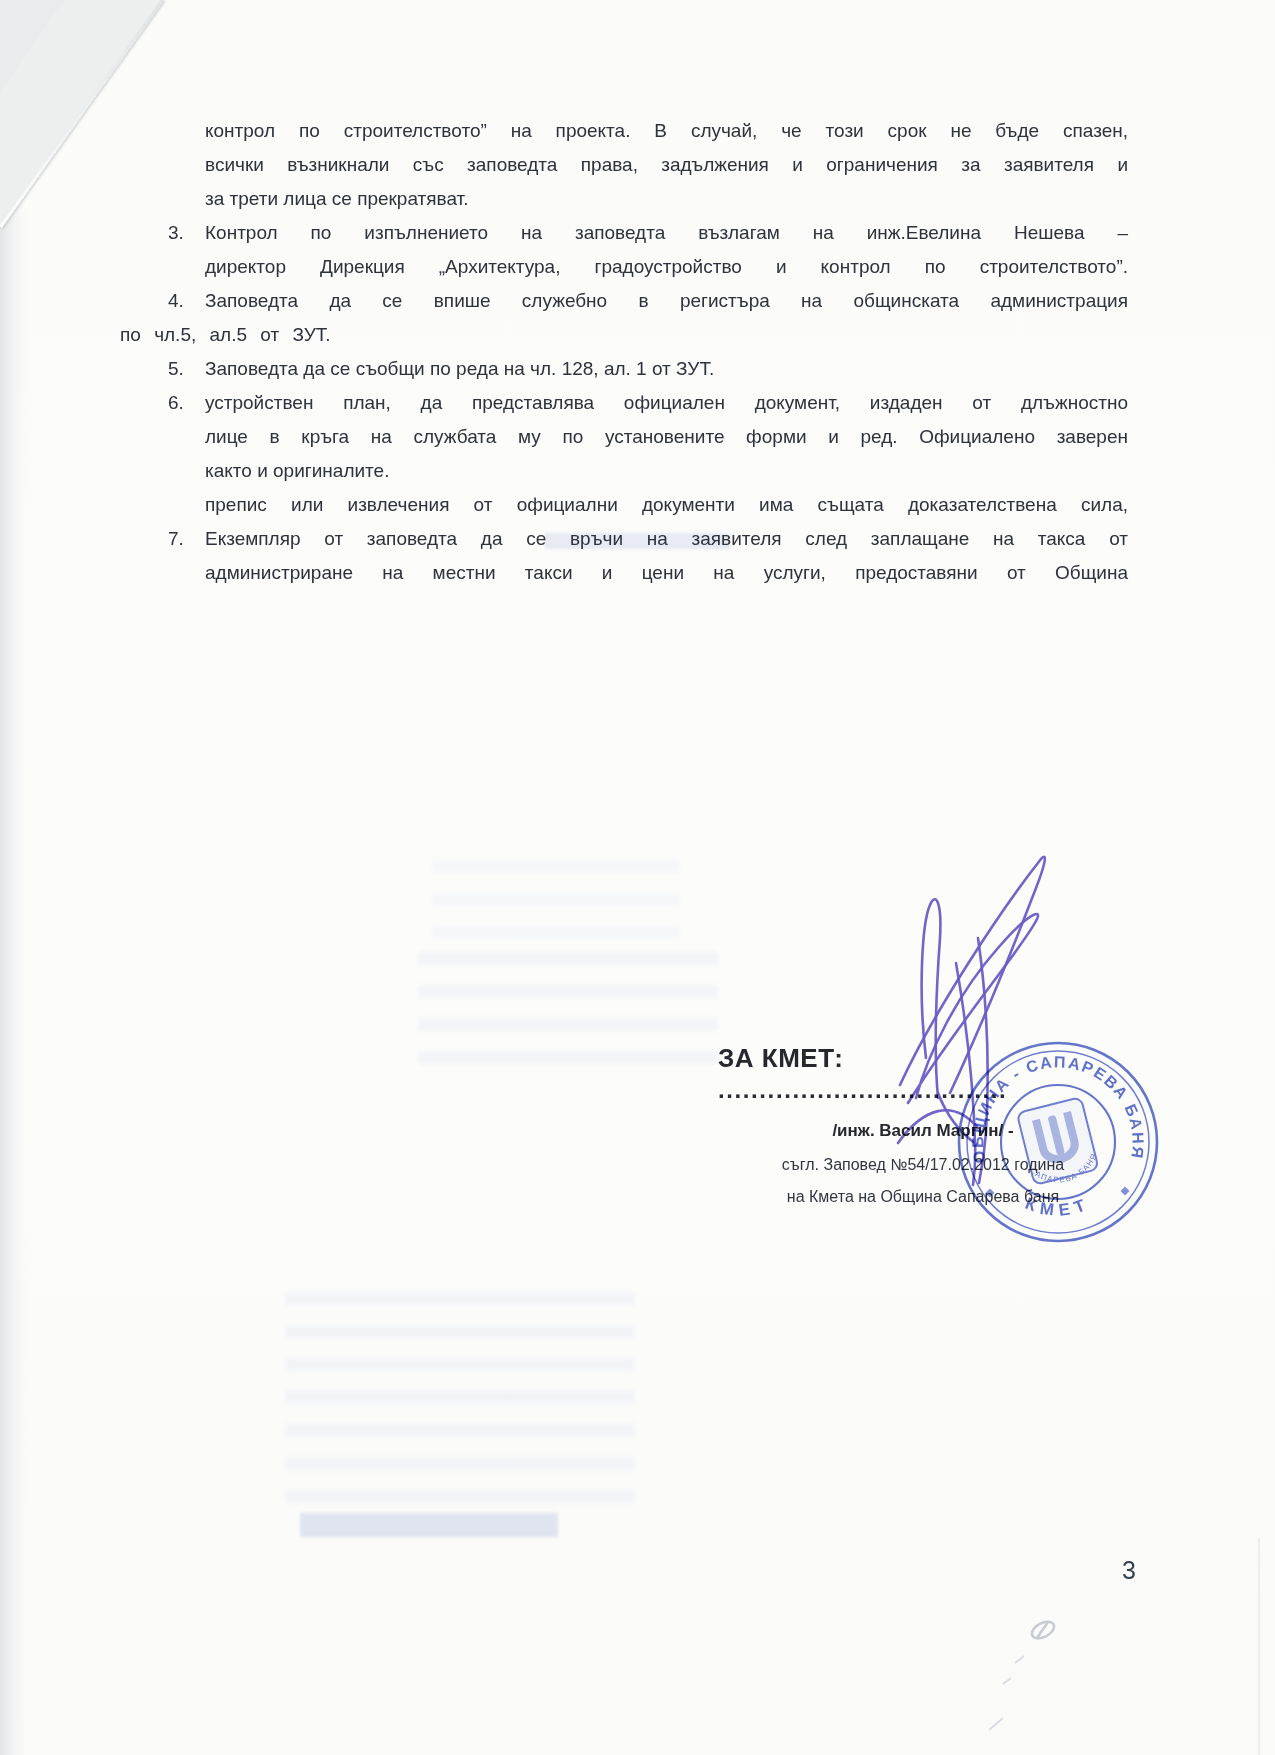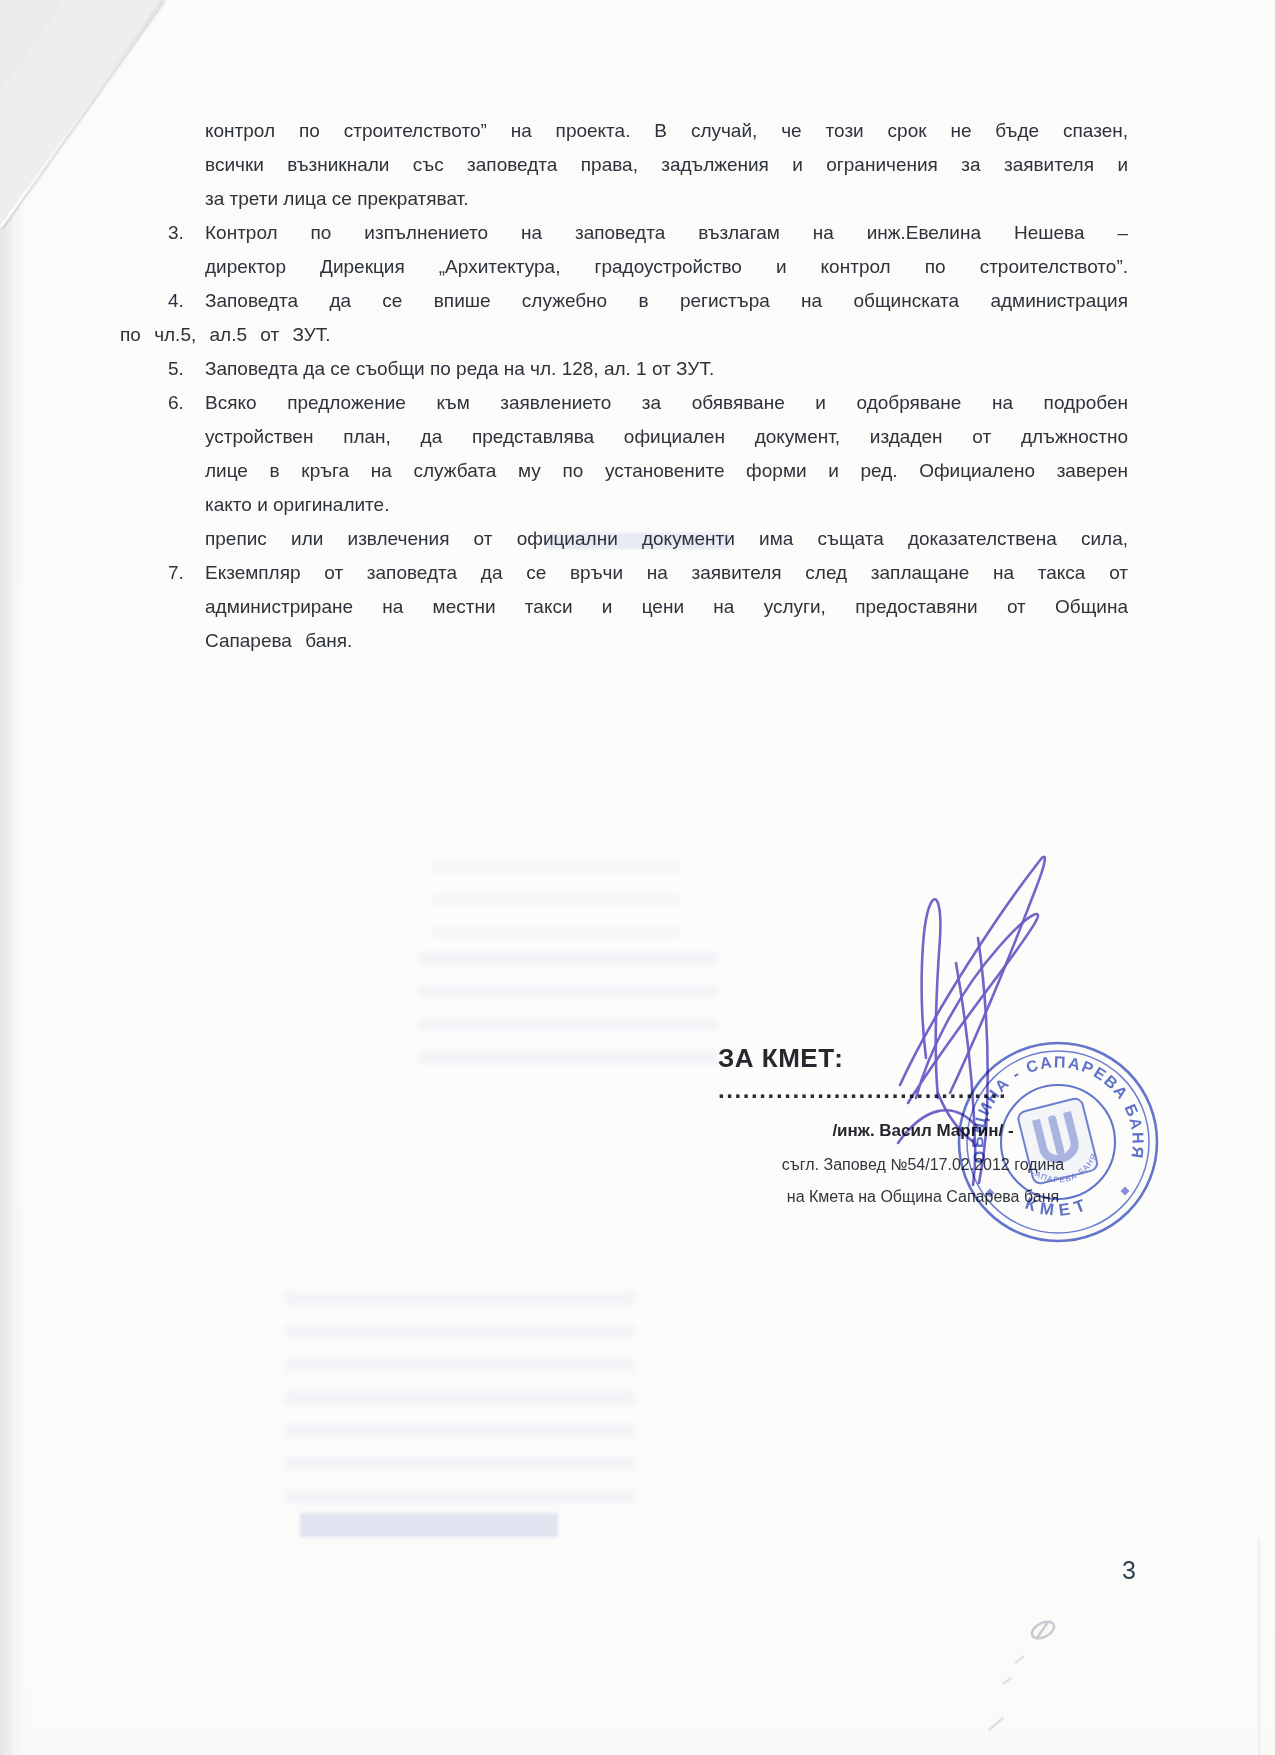--- a/index.html
+++ b/index.html
@@ -92,28 +92,27 @@
 
   <div class="bodytext">
       <div class="line j"><span>контрол по строителството” на проекта. В случай, че този срок не бъде спазен,</span></div>
       <div class="line j"><span>всички възникнали със заповедта права, задължения и ограничения за заявителя и</span></div>
       <div class="line"><span>за трети лица се прекратяват.</span></div>
       <div class="line j"><span class="num">3.</span><span>Контрол по изпълнението на заповедта възлагам на инж.Евелина Нешева –</span></div>
       <div class="line j"><span>директор Дирекция „Архитектура, градоустройство и контрол по строителството”.</span></div>
       <div class="line j"><span class="num">4.</span><span>Заповедта да се впише служебно в регистъра на общинската администрация</span></div>
       <div class="line m w"><span>по чл.5, ал.5 от ЗУТ.</span></div>
       <div class="line"><span class="num">5.</span><span>Заповедта да се съобщи по реда на чл. 128, ал. 1 от ЗУТ.</span></div>
-      <div class="line j"><span class="num">6.</span><span>Всяко предложение към заявлението за обявяване и одобряване на подробен</span></div>
+      <div class="line j"><span class="num">6.</span></div>
       <div class="line j"><span>устройствен план, да представлява официален документ, издаден от длъжностно</span></div>
       <div class="line j"><span>лице в кръга на службата му по установените форми и ред. Официалено заверен</span></div>
       <div class="line"><span>както и оригиналите.</span></div>
       <div class="line j"><span>препис или извлечения от официални документи има същата доказателствена сила,</span></div>
       <div class="line j"><span class="num">7.</span><span>Екземпляр от заповедта да се връчи на заявителя след заплащане на такса от</span></div>
       <div class="line j"><span>администриране на местни такси и цени на услуги, предоставяни от Община</span></div>
-      <div class="line w"><span>Сапарева баня.</span></div>
     </div>
 
   <div class="sig">
     <div class="row1">
       <span class="label">ЗА КМЕТ:</span>
         <span class="dots">...................................</span>
     </div>
     <div class="name">/инж. Васил Маргин/ -</div>
     <div class="auth">съгл. Заповед №54/17.02.2012 година</div>
     <div class="auth">на Кмета на Община Сапарева баня</div>

